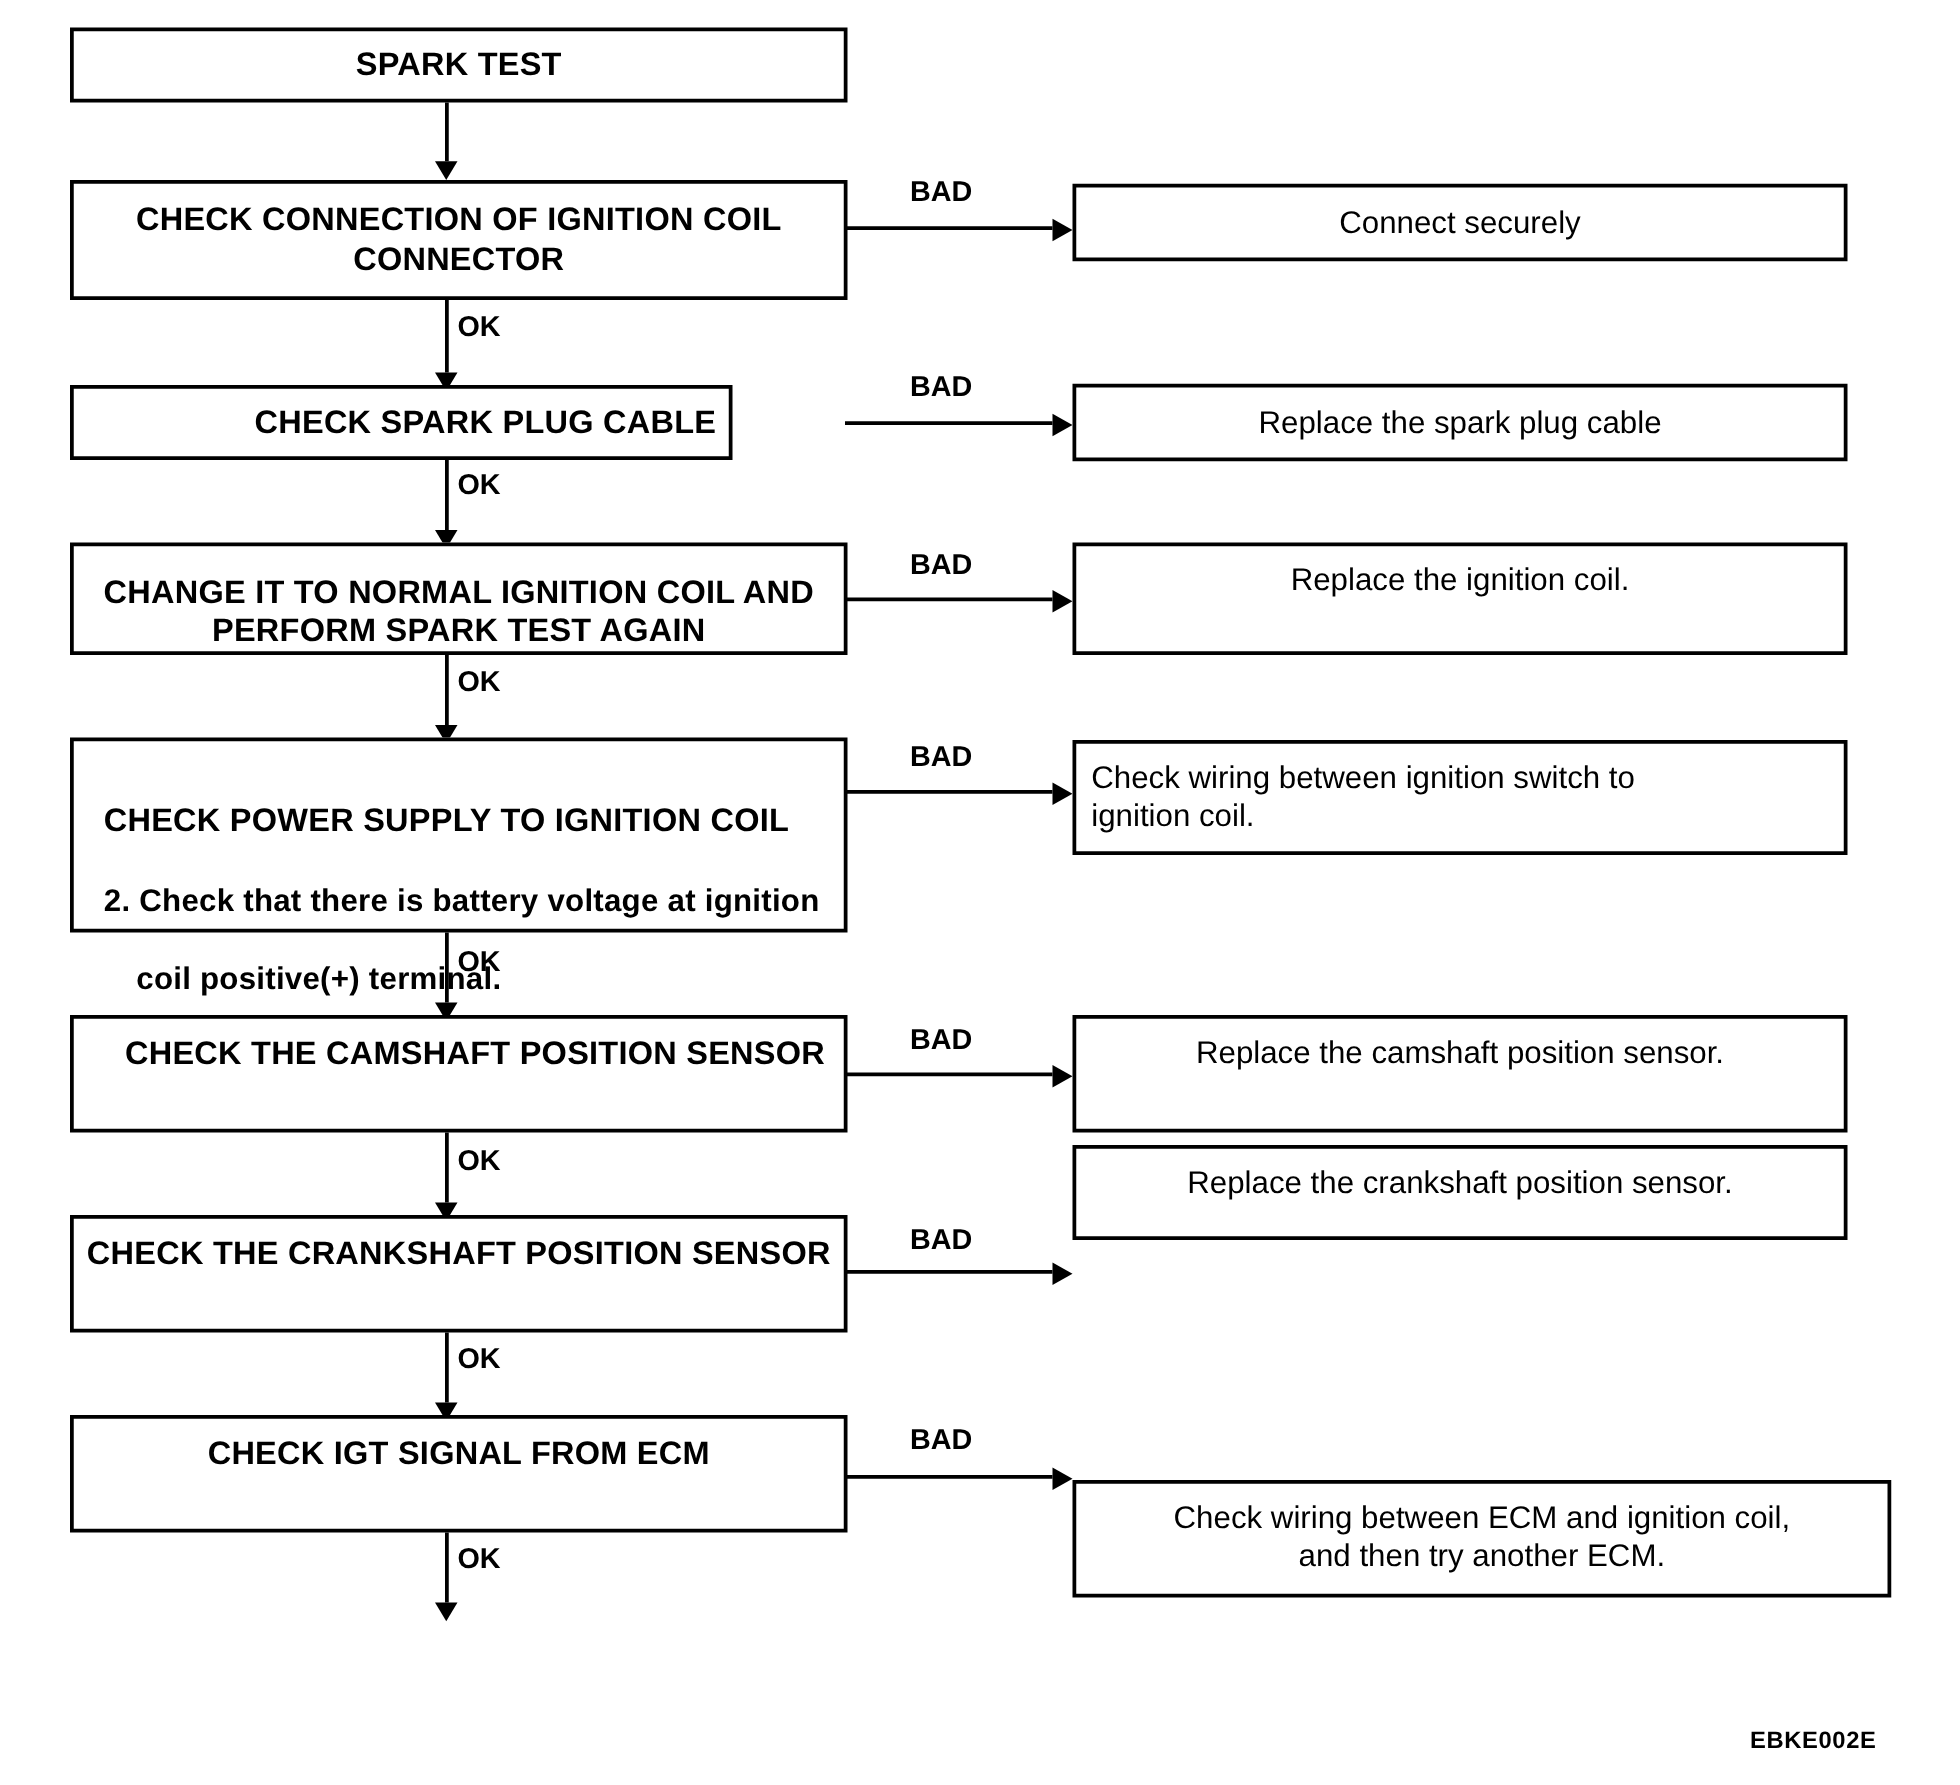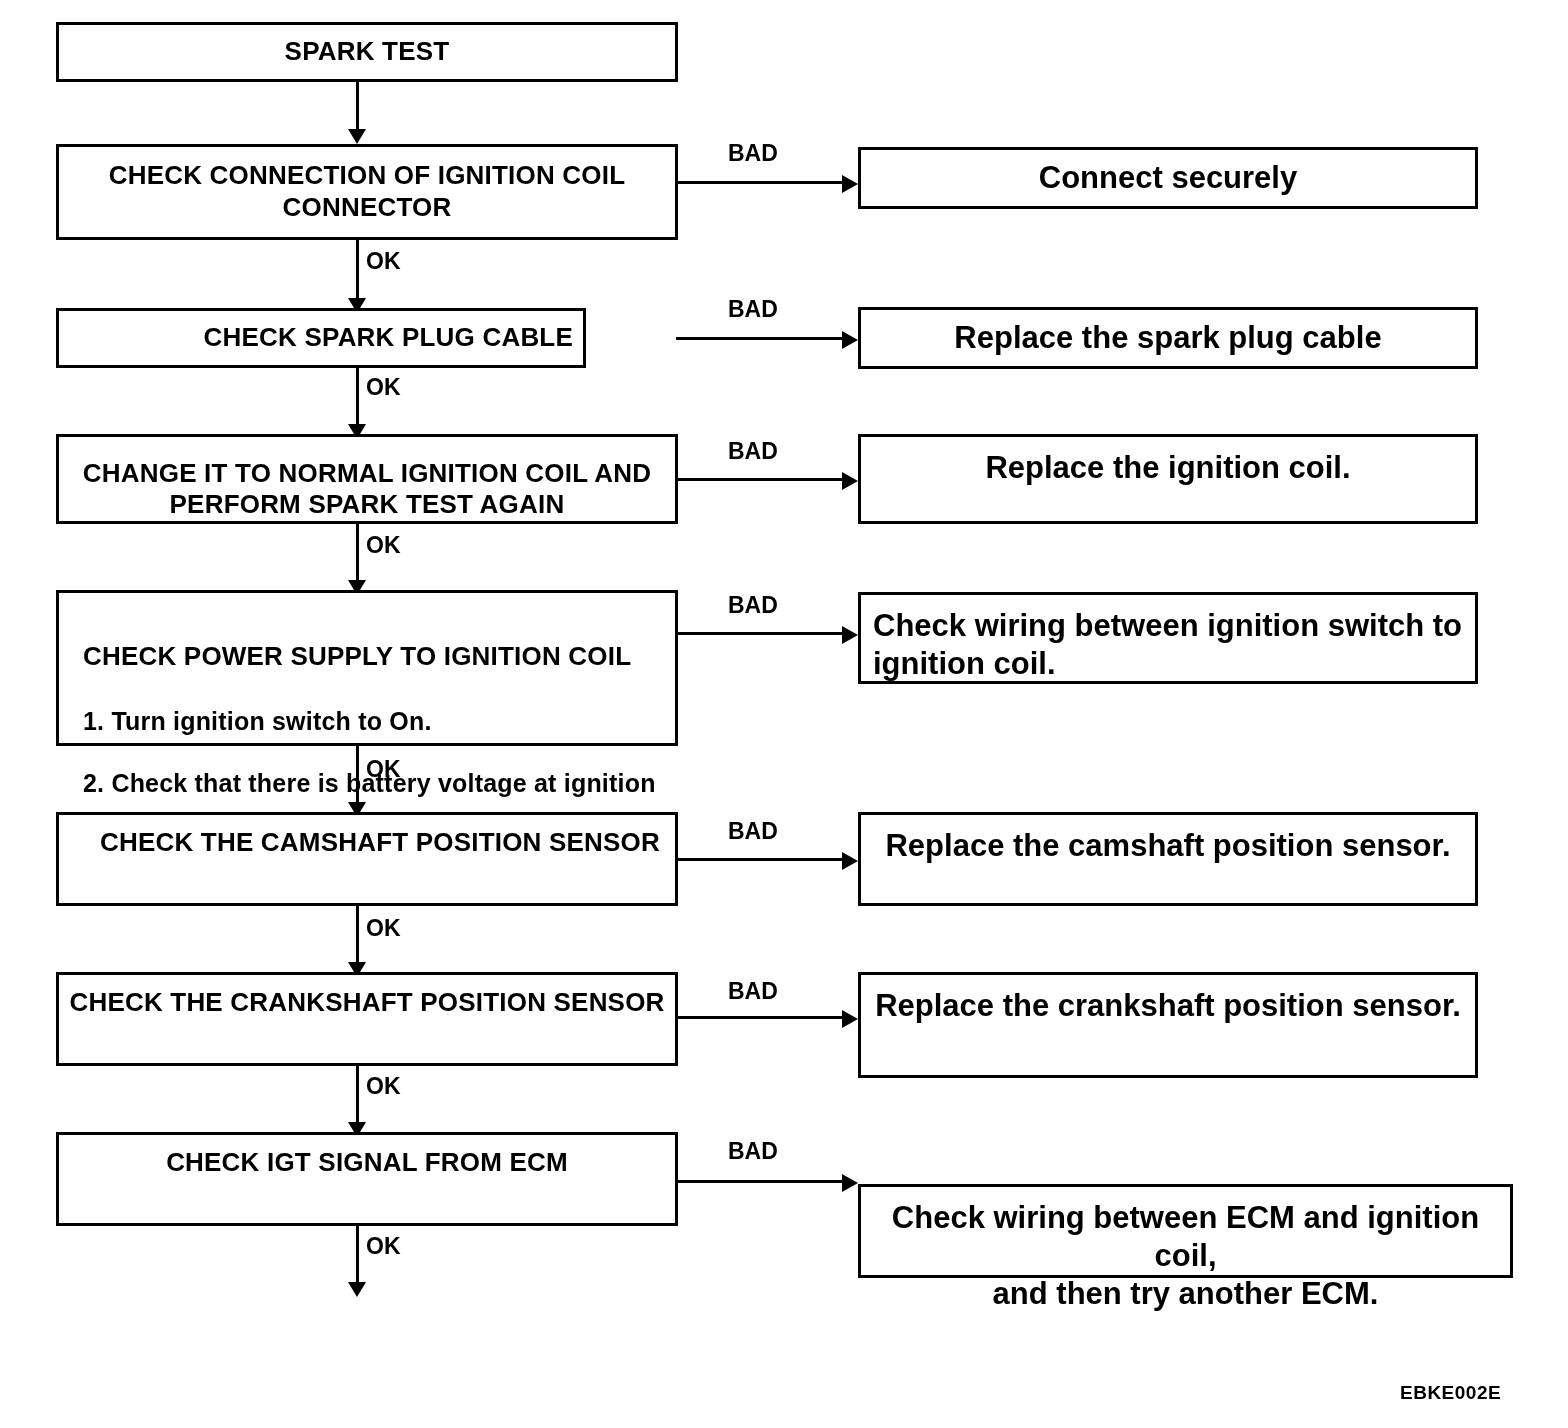--- a/index.html
+++ b/index.html
@@ -41,22 +41,22 @@
     display: block;
     width: 100%;
     white-space: pre-line;
   }
   .step {
     font-size: 26px;
     font-weight: 700;
     letter-spacing: 0.2px;
   }
   .action {
-    font-size: 31px;
-    font-weight: 700;
+    font-size: 25px;
+    font-weight: 400;
   }
   .action.lefty {
     text-align: left;
   }
   .step.listy {
     text-align: left;
     font-weight: 700;
   }
   .step.listy .hdr {
     display: block;
@@ -160,21 +160,20 @@
   <div class="box vtop" style="left:858px; top:434px; width:620px; height:90px;">
     <span class="txt action">Replace the ignition coil.</span>
   </div>
   <div class="vline" style="left:356px; top:524px; height:56px;"></div>
   <div class="arrow-down" style="left:348px; top:580px;"></div>
   <div class="label" style="left:366px; top:532px;">OK</div>
 
   <div class="box vtop" style="left:56px; top:590px; width:622px; height:156px; padding-left:24px; padding-right:12px; padding-top:16px;">
     <span class="txt step listy">
       <span class="hdr">CHECK POWER SUPPLY TO IGNITION COIL</span>
-      <span class="li">1. Turn ignition switch to On.</span>
       <span class="li">2. Check that there is battery voltage at ignition</span>
       <span class="li"><span class="cont">coil positive(+) terminal.</span></span>
     </span>
   </div>
   <div class="hline" style="left:676px; top:632px; width:166px;"></div>
   <div class="arrow-right" style="left:842px; top:626px;"></div>
   <div class="label" style="left:728px; top:592px;">BAD</div>
   <div class="box vtop" style="left:858px; top:592px; width:620px; height:92px; padding-left:12px; text-align:left;">
     <span class="txt action lefty">Check wiring between ignition switch to
 ignition coil.</span>
@@ -195,21 +194,21 @@
   <div class="vline" style="left:356px; top:906px; height:56px;"></div>
   <div class="arrow-down" style="left:348px; top:962px;"></div>
   <div class="label" style="left:366px; top:915px;">OK</div>
 
   <div class="box vtop" style="left:56px; top:972px; width:622px; height:94px;">
     <span class="txt step">CHECK THE CRANKSHAFT POSITION SENSOR</span>
   </div>
   <div class="hline" style="left:676px; top:1016px; width:166px;"></div>
   <div class="arrow-right" style="left:842px; top:1010px;"></div>
   <div class="label" style="left:728px; top:978px;">BAD</div>
-  <div class="box vtop" style="left:858px; top:972px; width:620px; height:106px;">
+  <div class="box vtop" style="left:858px; top:916px; width:620px; height:76px;">
     <span class="txt action">Replace the crankshaft position sensor.</span>
   </div>
   <div class="vline" style="left:356px; top:1066px; height:56px;"></div>
   <div class="arrow-down" style="left:348px; top:1122px;"></div>
   <div class="label" style="left:366px; top:1073px;">OK</div>
 
   <div class="box vtop" style="left:56px; top:1132px; width:622px; height:94px;">
     <span class="txt step">CHECK IGT SIGNAL FROM ECM</span>
   </div>
   <div class="hline" style="left:676px; top:1180px; width:166px;"></div>

